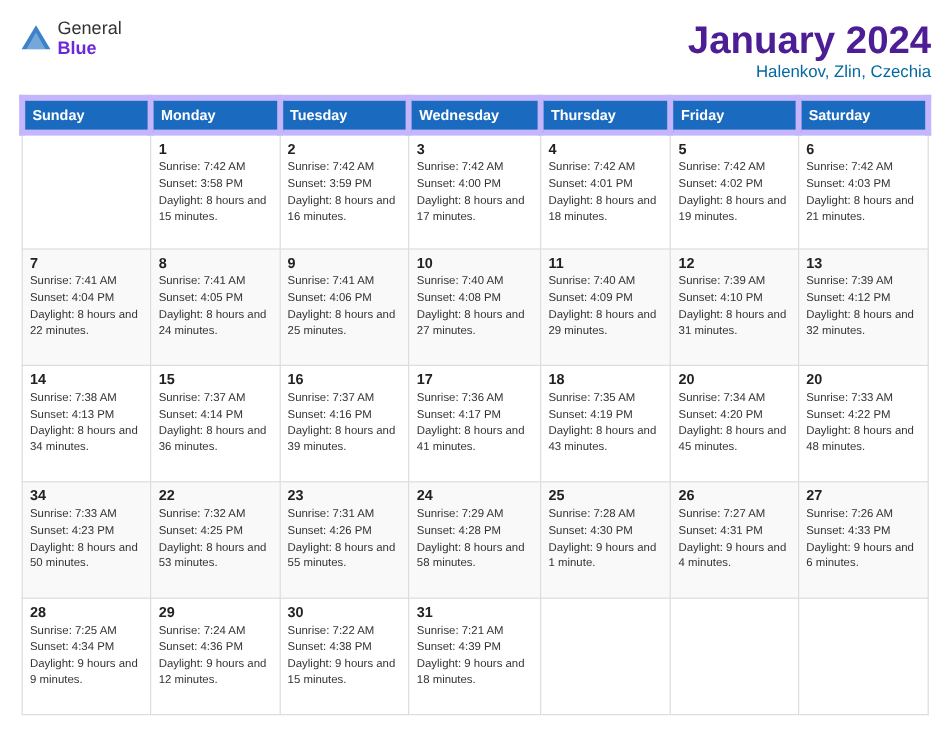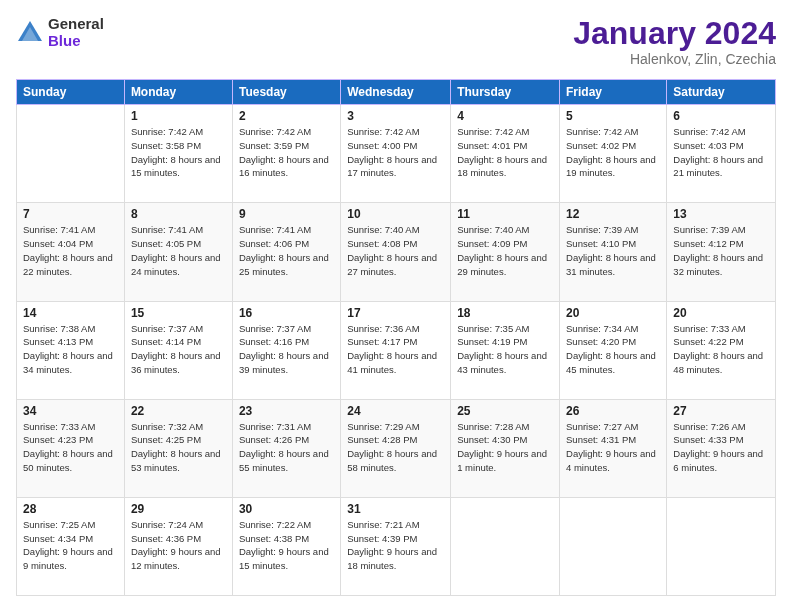--- a/index.html
+++ b/index.html
@@ -28,21 +28,21 @@
       align-items: center;
       gap: 4px;
     }
     .logo-text {
       display: flex;
       flex-direction: column;
       line-height: 1.1;
     }
     .logo-general {
       font-size: 15px;
-      font-weight: bold;
+      font-weight: normal;
       color: #333;
     }
     .logo-blue {
       font-size: 15px;
       font-weight: bold;
       color: #6d28d9;
     }
     .logo-icon {
       width: 28px;
       height: 28px;
@@ -51,35 +51,35 @@
       text-align: right;
     }
     .month-title {
       font-size: 32px;
       font-weight: bold;
       color: #4c1d95;
       line-height: 1.1;
     }
     .subtitle {
       font-size: 14px;
-      color: #737373;
+      color: #0369a1;
     }
     .calendar-table {
       width: 100%;
       border-collapse: collapse;
       flex: 1;
     }
     .calendar-table th {
       background-color: #1a6bbf;
       color: #fff;
       font-size: 12px;
       font-weight: bold;
       padding: 5px 6px;
       text-align: left;
-      border: 1px solid #c4b5fd;
+      border: 5px solid #c4b5fd;
     }
     .calendar-table td {
       vertical-align: top;
       border: 1px solid #ddd;
       padding: 4px 6px;
       font-size: 10px;
       color: #333;
       width: 113px;
       height: 88px;
       background: #fff;

